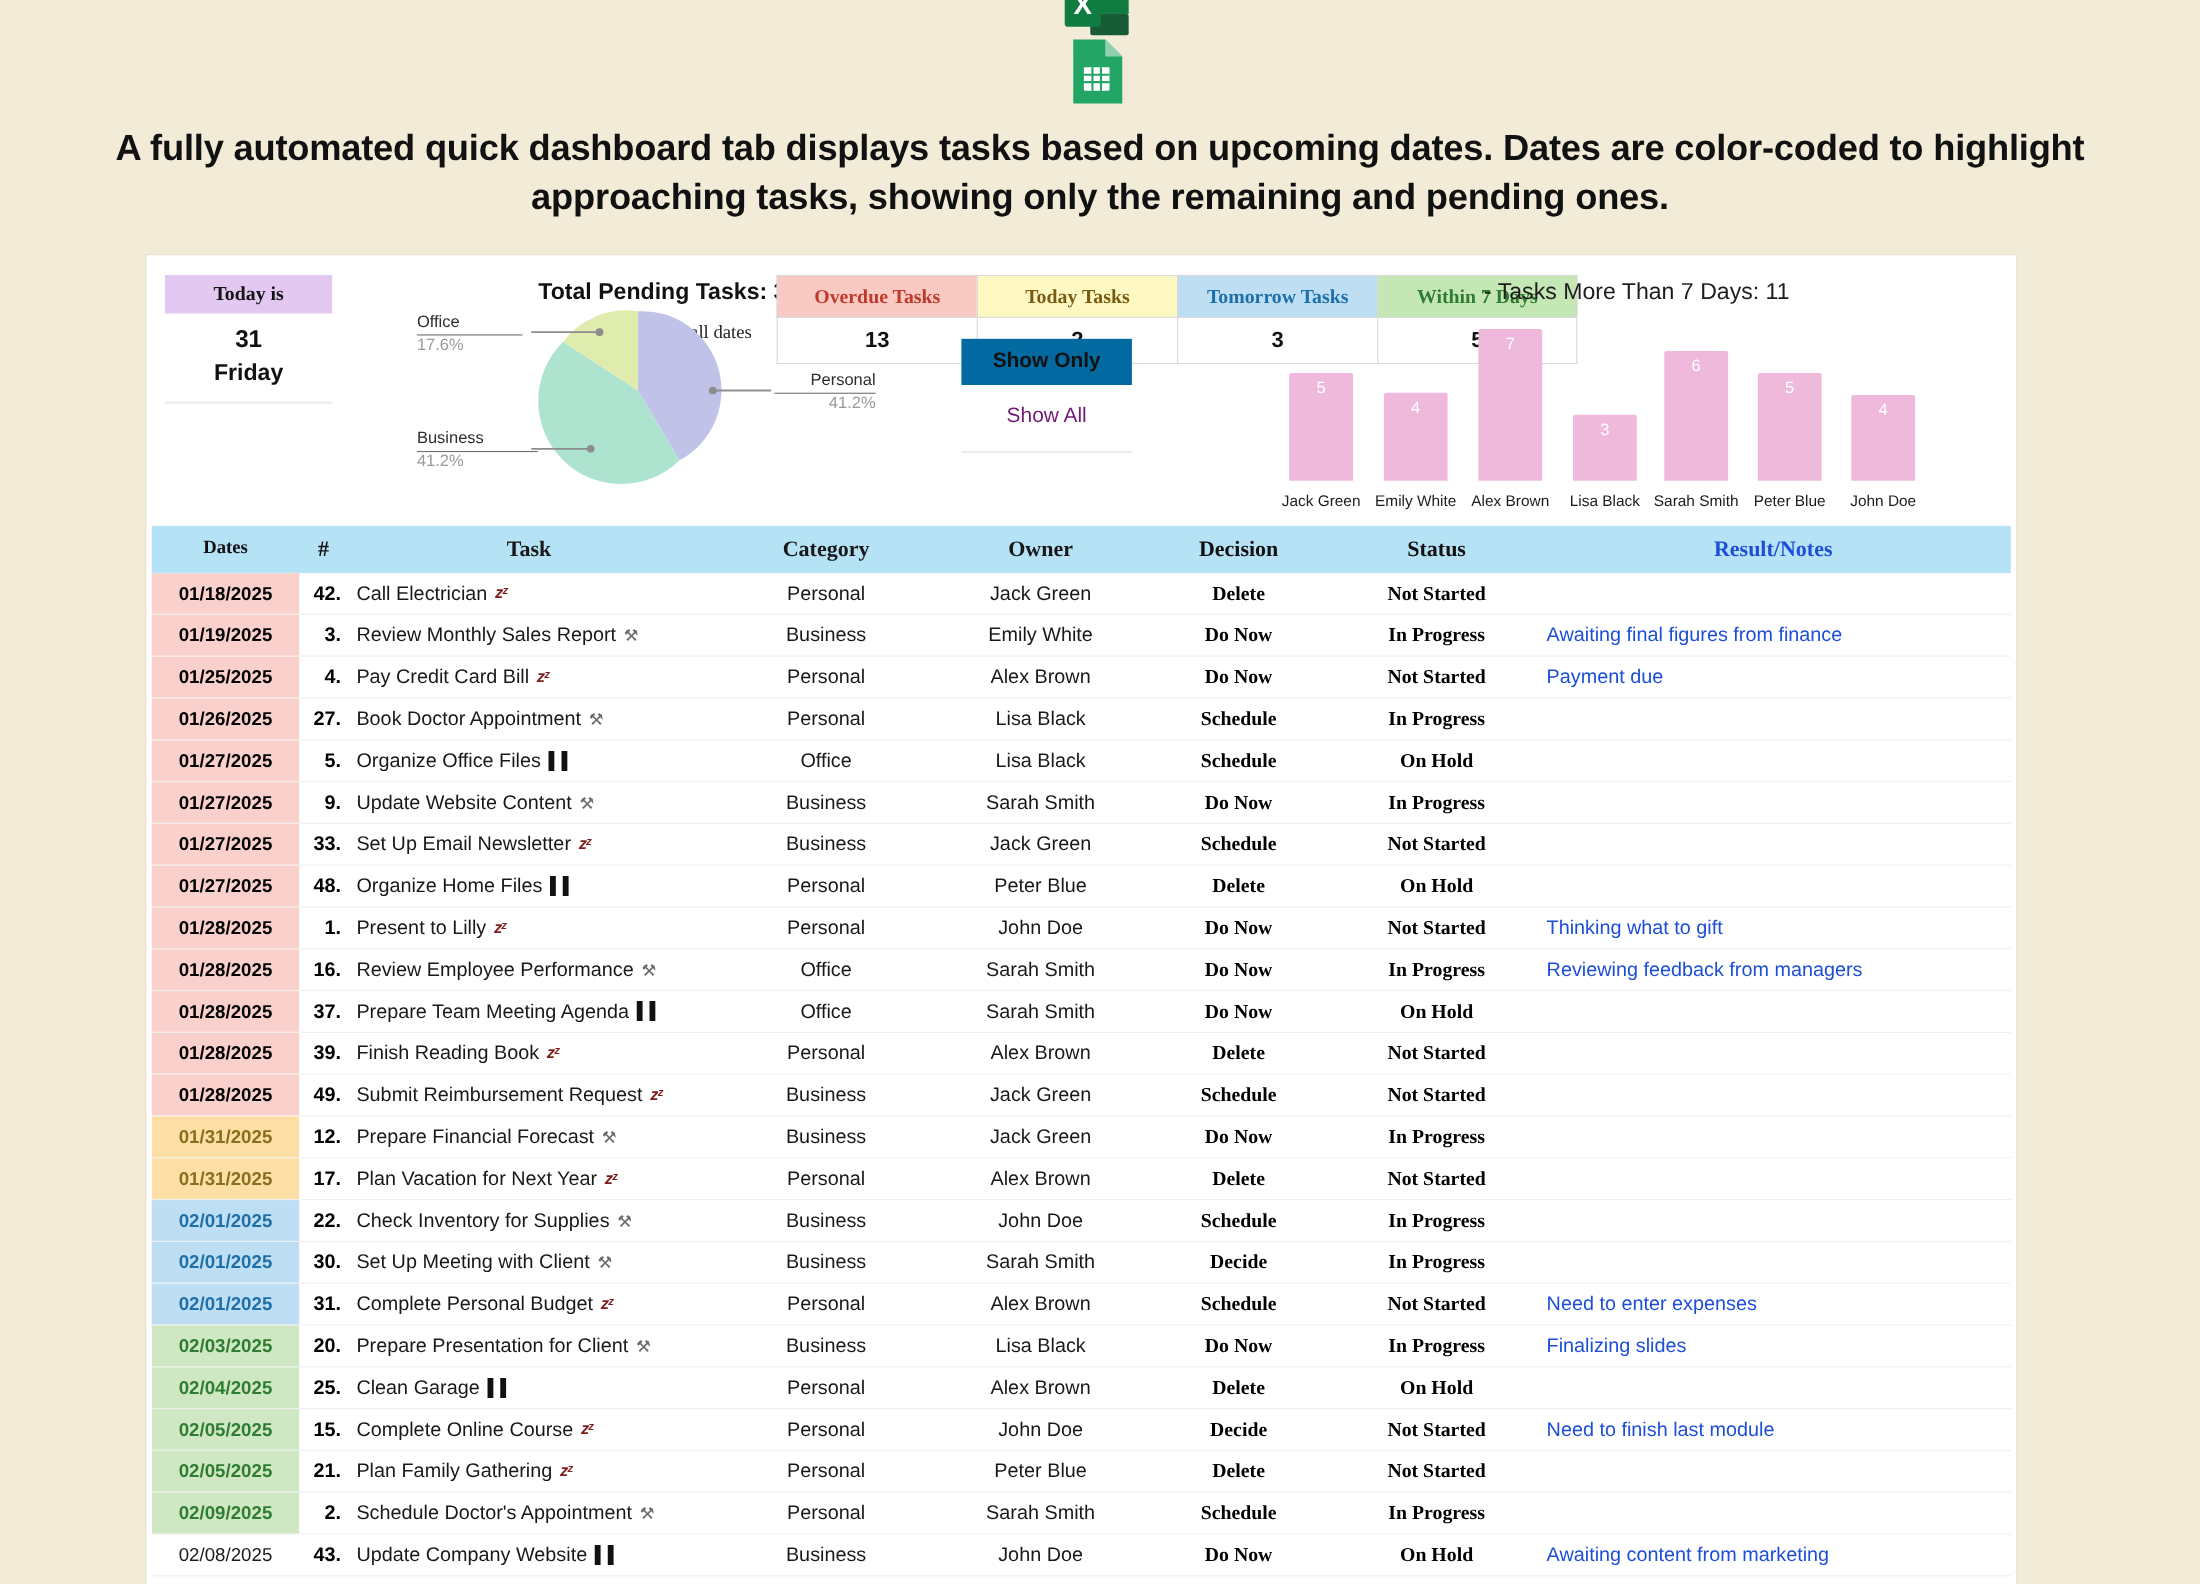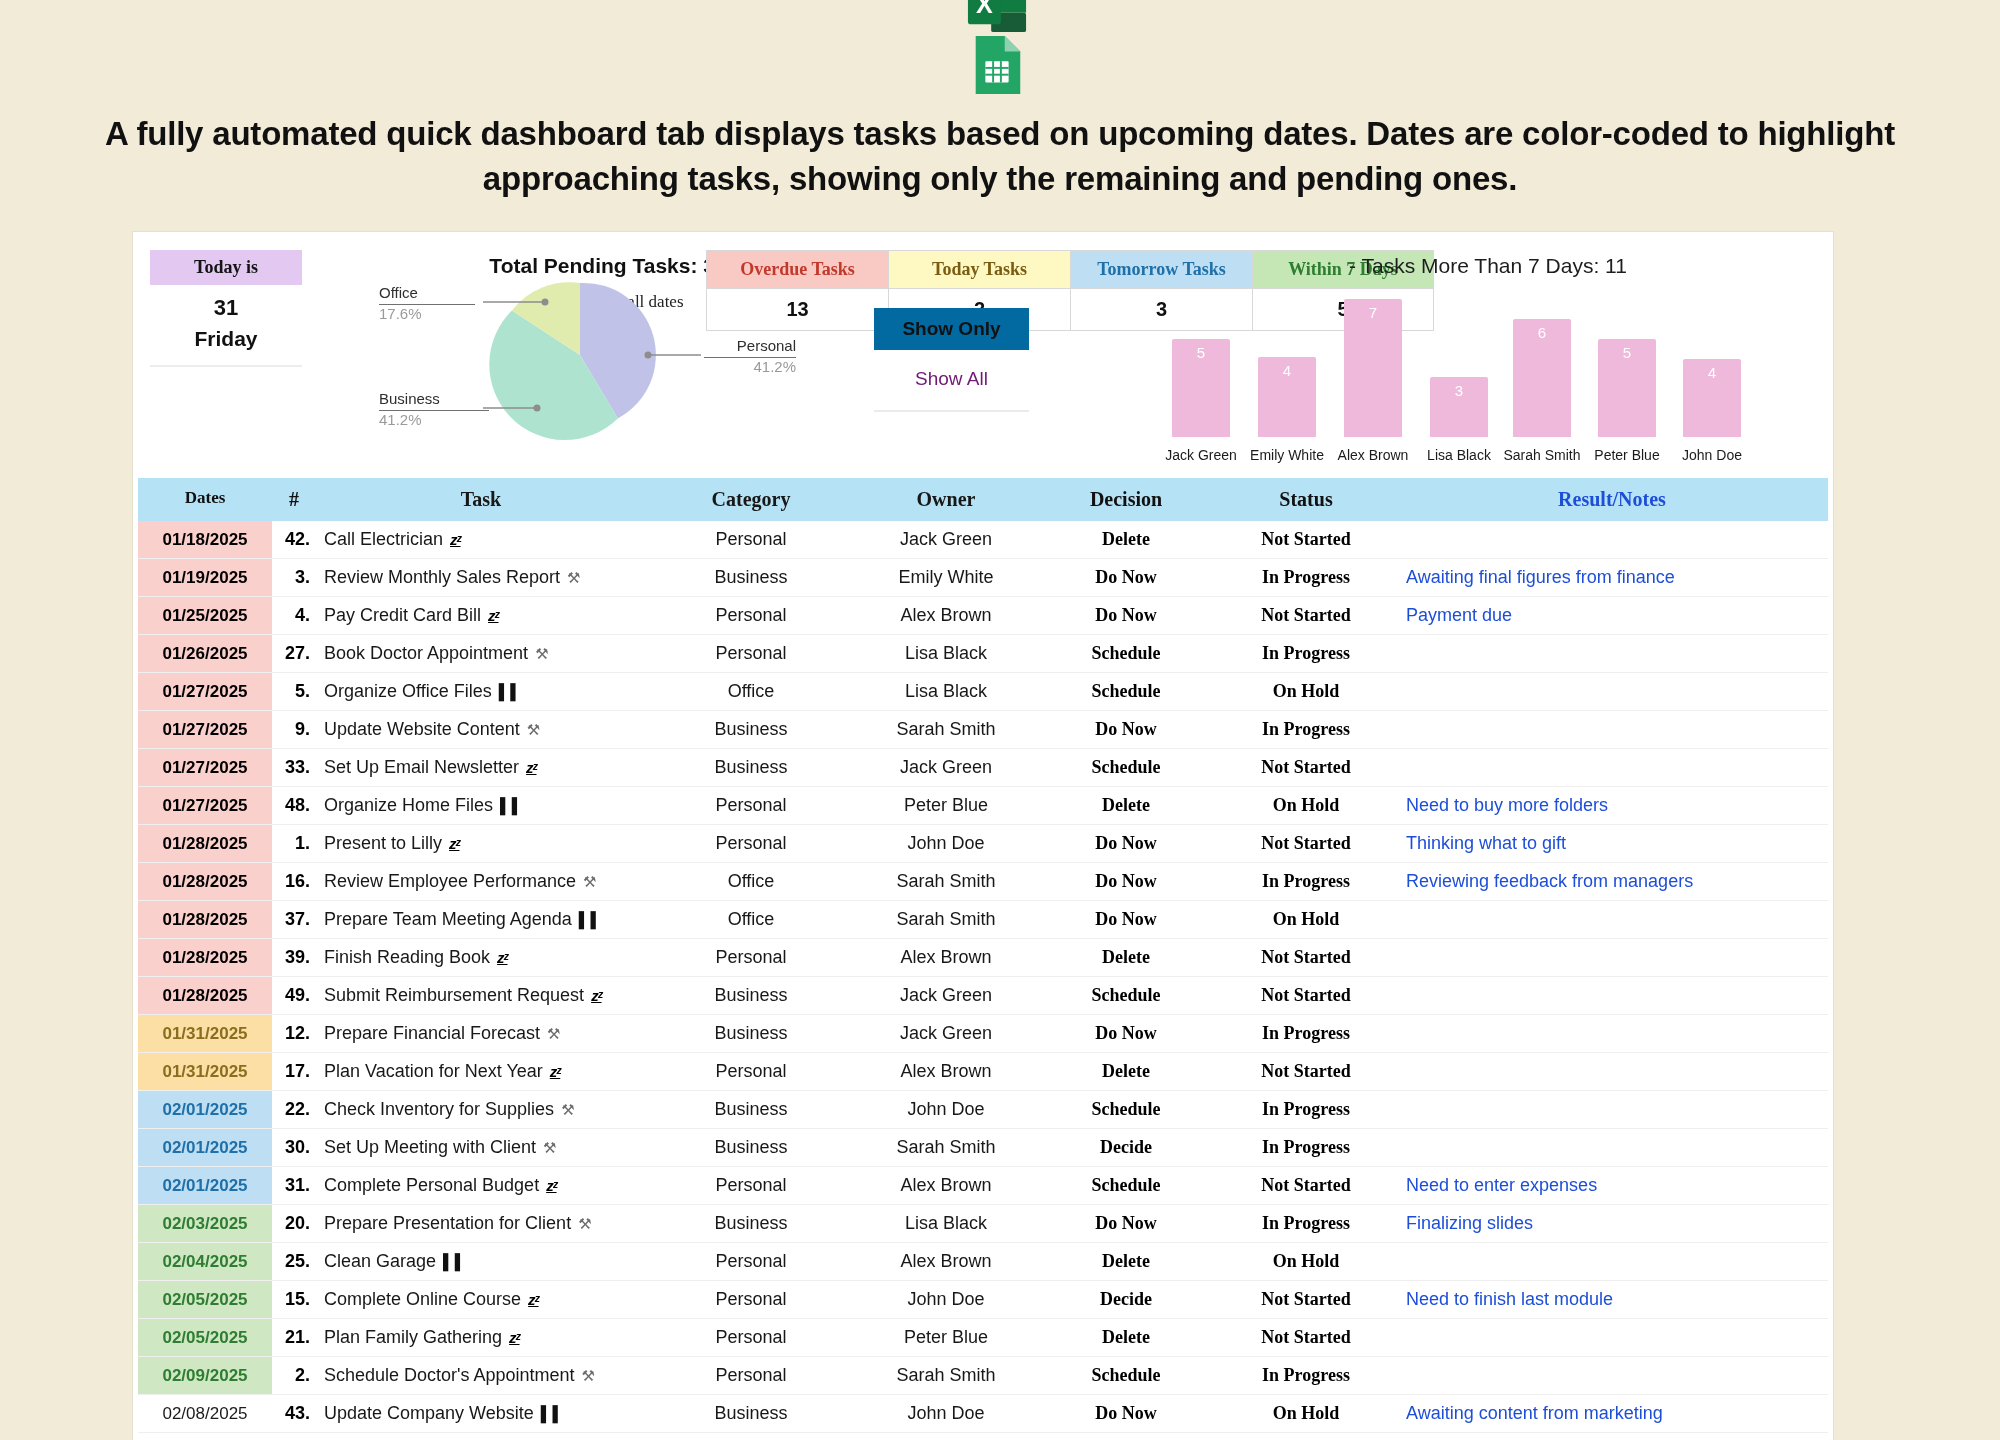--- a/index.html
+++ b/index.html
@@ -118,21 +118,21 @@
   .thead .c-task{ justify-content:center; padding-left:0 !important;}
   .thead .c-res{ justify-content:center; padding-left:0 !important;}
 
   .d-over { background:#FAD0CC; color:#000000; }
   .d-today{ background:#FBDFA4; color:#8a6d1e; }
   .d-tmrw { background:#BEDFF3; color:#1F6FA8; }
   .d-week { background:#CFE8C3; color:#2E7D32; }
   .d-none { background:transparent; color:#1b1b1b; font-weight:normal;}
 
   .ico{ margin-left:7px; font-size:15px; }
-  .ico.zzz{ color:#000000; font-weight:bold; font-style:italic; letter-spacing:-1px;text-decoration:underline;}
+  .ico.zzz{ color:#7f1d1d; font-weight:bold; font-style:italic; letter-spacing:-1px;}
   .ico.pause{ color:#111; letter-spacing:1px; font-weight:bold; }
   .ico.tool{ color:#6b6b6b; }
 </style>
 </head>
 <body>
 
 <div class="topbar">
   <div class="topbar-text">Included both MS Excel and Google Sheets</div>
 
   <div class="logo">
@@ -362,21 +362,20 @@
           <div class="c-res"></div>
         </div>
         <div class="trow">
           <div class="c-date d-over">01/27/2025</div>
           <div class="c-num">48.</div>
           <div class="c-task">Organize Home Files<span class="ico pause">▌▌</span></div>
           <div class="c-cat">Personal</div>
           <div class="c-own">Peter Blue</div>
           <div class="c-dec">Delete</div>
           <div class="c-sta">On Hold</div>
-          <div class="c-res">Need to buy more folders</div>
         </div>
         <div class="trow">
           <div class="c-date d-over">01/28/2025</div>
           <div class="c-num">1.</div>
           <div class="c-task">Present to Lilly<span class="ico zzz">zᶻ</span></div>
           <div class="c-cat">Personal</div>
           <div class="c-own">John Doe</div>
           <div class="c-dec">Do Now</div>
           <div class="c-sta">Not Started</div>
           <div class="c-res">Thinking what to gift</div>

